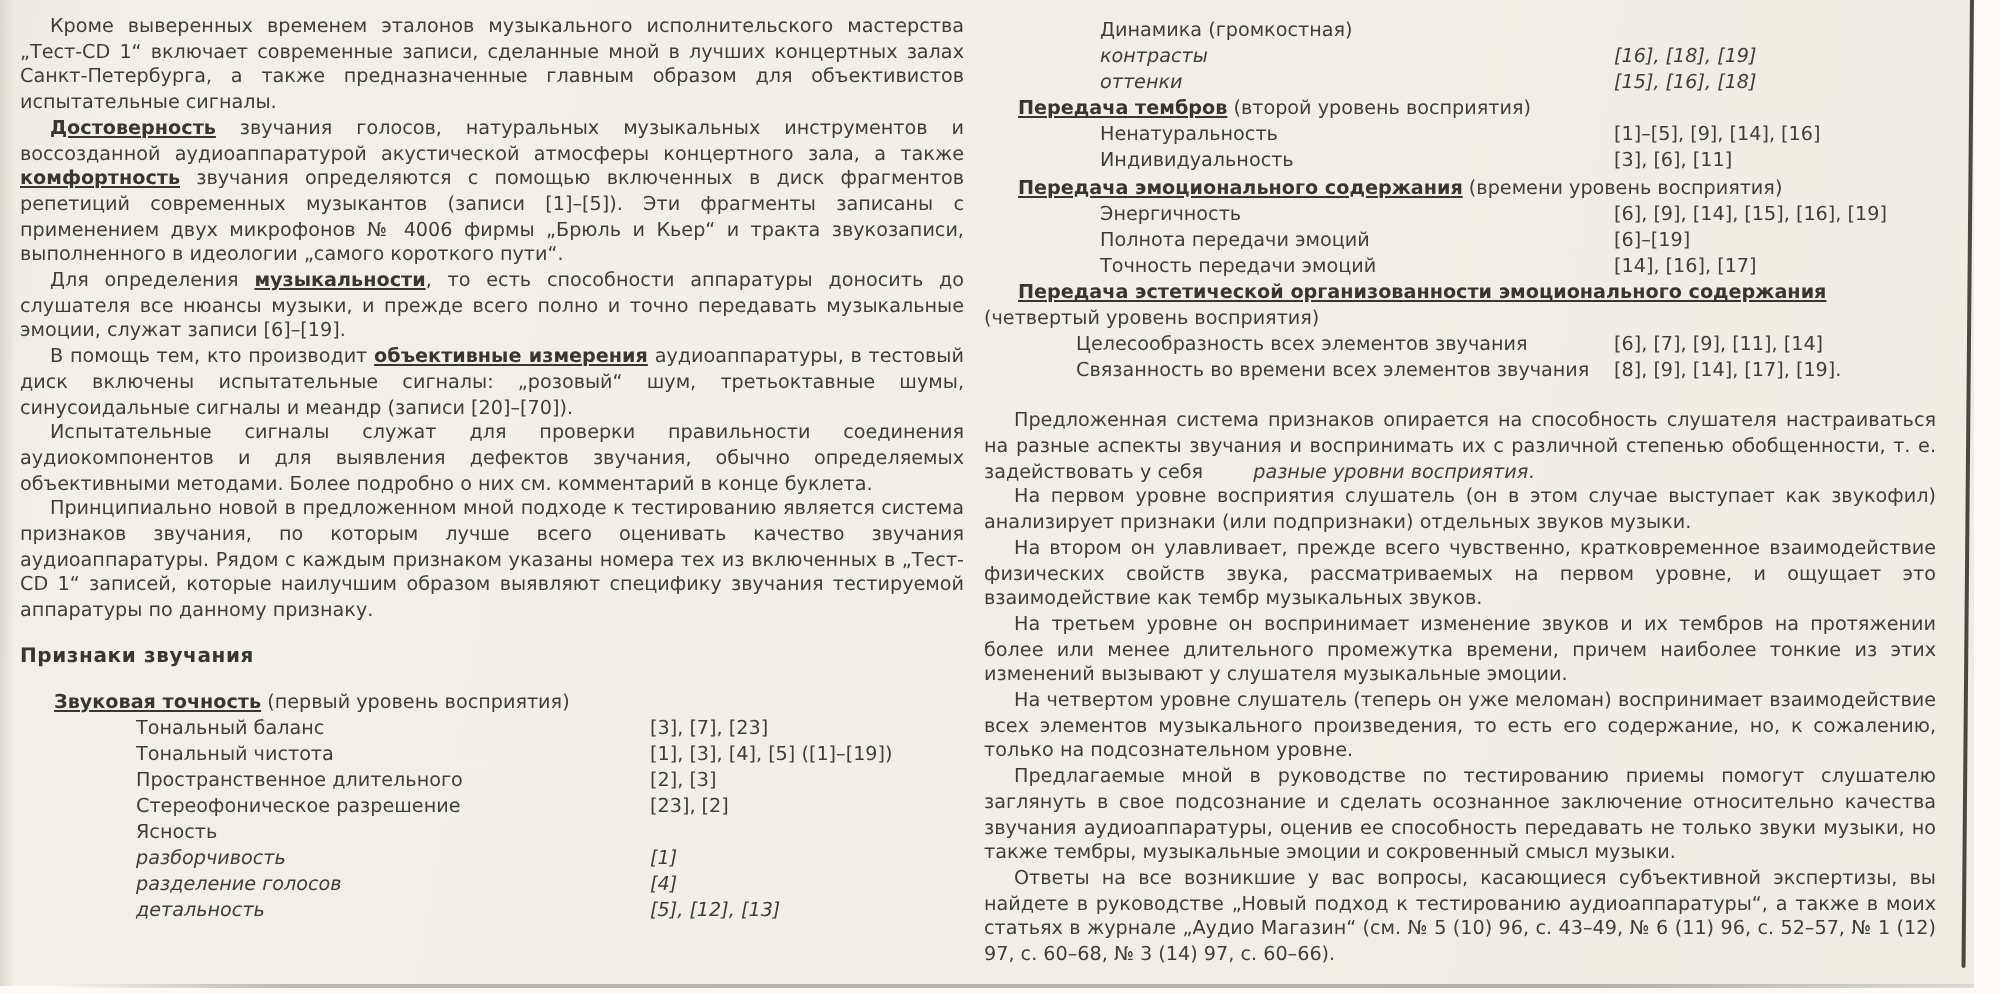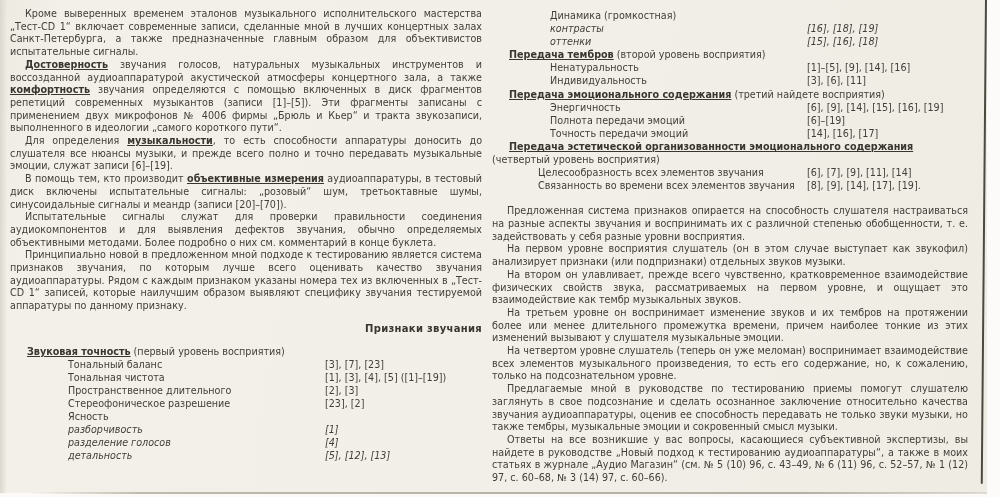--- a/index.html
+++ b/index.html
@@ -23,22 +23,22 @@
     background:linear-gradient(to right,rgba(185,181,170,0),#beb9ae 12%,#b3afa4 80%,rgba(179,175,164,.35));
     border-radius:1px;}
   .edge-right-white{position:absolute;top:0;bottom:0;left:987px;right:0;background:#fcfbf9;}
   .edge-right-line{position:absolute;top:-2px;left:985px;width:2.2px;height:486px;
     background:#4b4a40;transform:rotate(0.5deg);transform-origin:top center;border-radius:0 0 2px 2px;}
   .col{position:absolute;top:0;}
   .col-left{left:10px;width:472px;padding-top:8px;}
   .col-right{left:492px;width:476px;padding-top:8px;}
   p.para{margin:0;text-align:justify;text-indent:15px;}
   .b{font-weight:bold;color:#38362f;text-decoration:underline;}
-  .i{}
-  .heading{font-weight:bold;text-align:right;color:#38362f;font-size:10px;
+  .i{font-style:italic;margin-left:22px;}
+  .heading{font-weight:bold;text-align:left;color:#38362f;font-size:10px;
     margin:10px 0 9px 0;letter-spacing:.3px;}
   .flist{margin-top:1px;}
   .row{position:relative;line-height:13.1px;min-height:13.1px;}
   .row .refs{position:absolute;left:315px;top:0;white-space:nowrap;}
   .row.item{padding-left:58px;}
   .row.item.long{padding-left:46px;}
   .row.item.it{font-style:italic;}
   .row.group{text-indent:17px;}
   .rparas{margin-top:13px;}
 </style>
@@ -59,21 +59,21 @@
 
     <div class="heading">Признаки звучания</div>
 
     <div class="flist">
       <div class="row group"><span class="b">Звуковая точность</span><span> (первый уровень восприятия)</span></div>
       <div class="row item">
         <span class="lbl">Тональный баланс</span>
         <span class="refs">[3], [7], [23]</span>
       </div>
       <div class="row item">
-        <span class="lbl">Тональная чистота</span>
+        <span class="lbl">Тональный чистота</span>
         <span class="refs">[1], [3], [4], [5] ([1]–[19])</span>
       </div>
       <div class="row item">
         <span class="lbl">Пространственное длительного</span>
         <span class="refs">[2], [3]</span>
       </div>
       <div class="row item">
         <span class="lbl">Стереофоническое разрешение</span>
         <span class="refs">[23], [2]</span>
       </div>
@@ -113,21 +113,21 @@
       </div>
       <div class="row group"><span class="b">Передача тембров</span><span> (второй уровень восприятия)</span></div>
       <div class="row item">
         <span class="lbl">Ненатуральность</span>
         <span class="refs">[1]–[5], [9], [14], [16]</span>
       </div>
       <div class="row item">
         <span class="lbl">Индивидуальность</span>
         <span class="refs">[3], [6], [11]</span>
       </div>
-      <div class="row group"><span class="b">Передача эмоционального содержания</span><span> (третий найдете восприятия)</span></div>
+      <div class="row group"><span class="b">Передача эмоционального содержания</span><span> (времени уровень восприятия)</span></div>
       <div class="row item">
         <span class="lbl">Энергичность</span>
         <span class="refs">[6], [9], [14], [15], [16], [19]</span>
       </div>
       <div class="row item">
         <span class="lbl">Полнота передачи эмоций</span>
         <span class="refs">[6]–[19]</span>
       </div>
       <div class="row item">
         <span class="lbl">Точность передачи эмоций</span>

